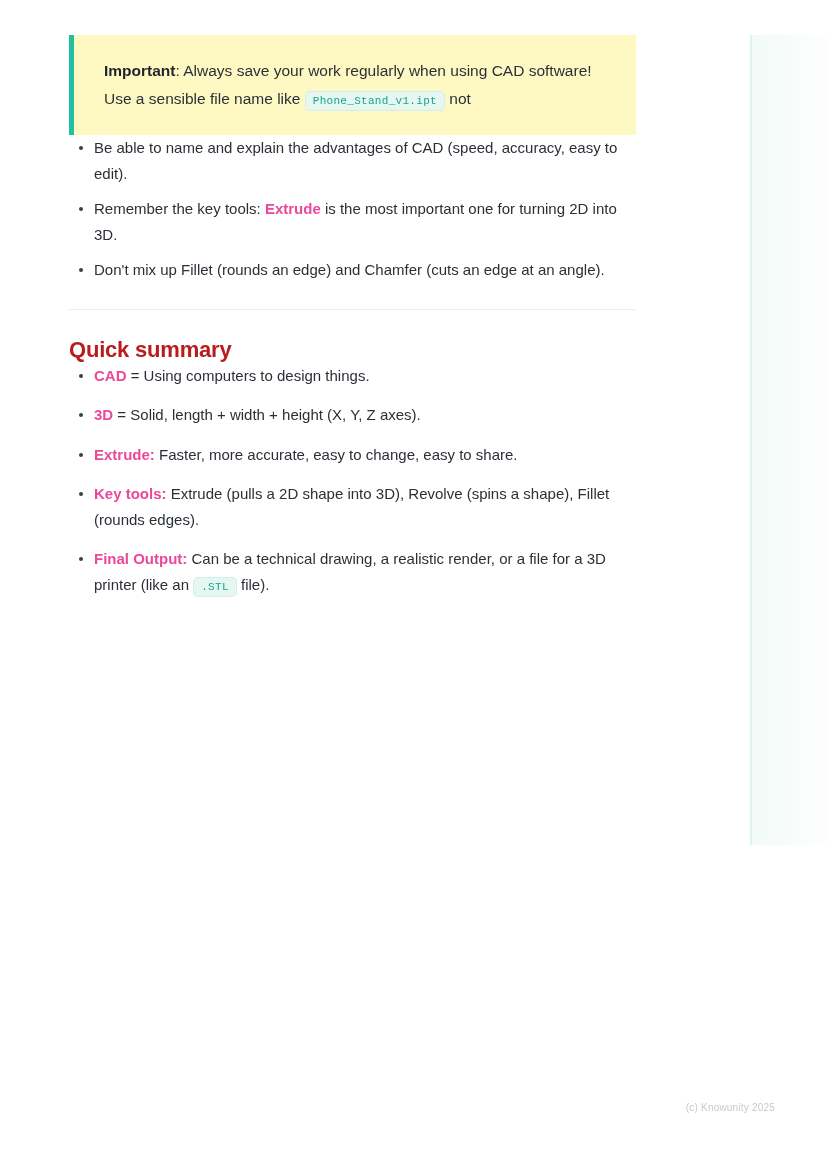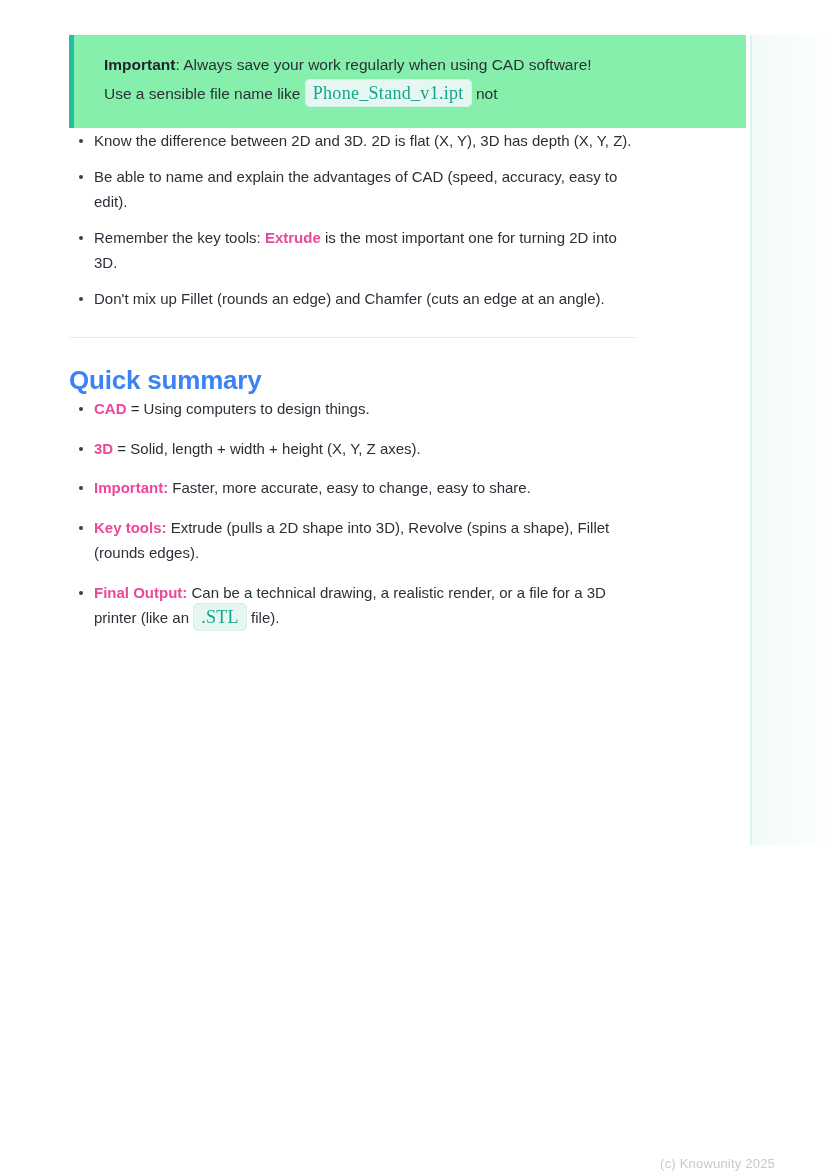--- a/index.html
+++ b/index.html
@@ -31,43 +31,43 @@
   
   .content {
     position: absolute;
     left: 69px;
     top: 35px;
     width: 567px;
   }
 
   
   .callout {
-    background: #86efac;
+    background: #fef9c3;
     border-left: 5px solid #20c0a0;
-    padding: 16px 26px 20px 30px;
+    padding: 22px 26px 20px 30px;
     box-sizing: border-box;
-    width: 677px;
+    width: 567px;
   }
   .callout p {
     margin: 0;
     font-size: 15.5px;
     line-height: 28px;
     text-align: justify;
     text-justify: inter-word;
     color: #2b3038;
   }
   .callout p.last-line {
     text-align: left;
   }
   .callout strong { font-weight: bold; color: #1f242b; }
 
   
   code.chip {
-    font-family: Liberation Serif, serif;
-    font-size: 18px;
+    font-family: Liberation Mono, monospace;
+    font-size: 11px;
     letter-spacing: 0.3px;
     color: #14a68a;
     background: #e6f7f2;
     border: 1px solid #d3efe8;
     border-radius: 5px;
     padding: 3px 7px;
     white-space: nowrap;
   }
 
   
@@ -102,35 +102,35 @@
   .divider {
     margin-top: 26px;
     height: 1px;
     background: #ececec;
     width: 567px;
   }
 
   
   h2.section-title {
     margin: 27px 0 0 0;
-    font-size: 26px;
+    font-size: 22px;
     font-weight: bold;
-    color: #3b82f6;
+    color: #b91c1c;
     letter-spacing: -0.2px;
   }
 
   .list-lower { margin-top: 20px; }
   .list-lower li { margin-bottom: 14px; }
 
   
   .footer {
     position: absolute;
     right: 53px;
-    top: 1156px;
-    font-size: 13px;
+    top: 1102px;
+    font-size: 10px;
     color: #c6c9cc;
     letter-spacing: 0.2px;
   }
 </style>
 </head>
 <body>
 
 <div class="side-panel"></div>
 
 <div class="content">
@@ -140,33 +140,32 @@
       <strong>Important</strong><span>: Always save your work regularly when using CAD software!</span>
     </p>
     <p>
       <span>Use a sensible file name like</span>
       <code class="chip">Phone_Stand_v1.ipt</code>
       <span>not</span>
     </p>
   </div>
 
   <ul class="notes list-upper">
-    <li><span>Know the difference between 2D and 3D. 2D is flat (X, Y), 3D has depth (X, Y, Z).</span></li>
     <li><span>Be able to name and explain the advantages of CAD (speed, accuracy, easy to edit).</span></li>
     <li><span>Remember the key tools: </span><strong>Extrude</strong><span> is the most important one for turning 2D into 3D.</span></li>
     <li><span>Don't mix up Fillet (rounds an edge) and Chamfer (cuts an edge at an angle).</span></li>
   </ul>
 
   <div class="divider"></div>
 
   <h2 class="section-title">Quick summary</h2>
 
   <ul class="notes list-lower">
     <li><strong>CAD</strong><span> = Using computers to design things.</span></li>
     <li><strong>3D</strong><span> = Solid, length + width + height (X, Y, Z axes).</span></li>
-    <li><strong>Important:</strong><span> Faster, more accurate, easy to change, easy to share.</span></li>
+    <li><strong>Extrude:</strong><span> Faster, more accurate, easy to change, easy to share.</span></li>
     <li><strong>Key tools:</strong><span> Extrude (pulls a 2D shape into 3D), Revolve (spins a shape), Fillet (rounds edges).</span></li>
     <li><strong>Final Output:</strong><span> Can be a technical drawing, a realistic render, or a file for a 3D printer (like an </span><code class="chip">.STL</code><span> file).</span></li>
   </ul>
 
 </div>
 
 <div class="footer">(c) Knowunity 2025</div>
 
 </body></html>

